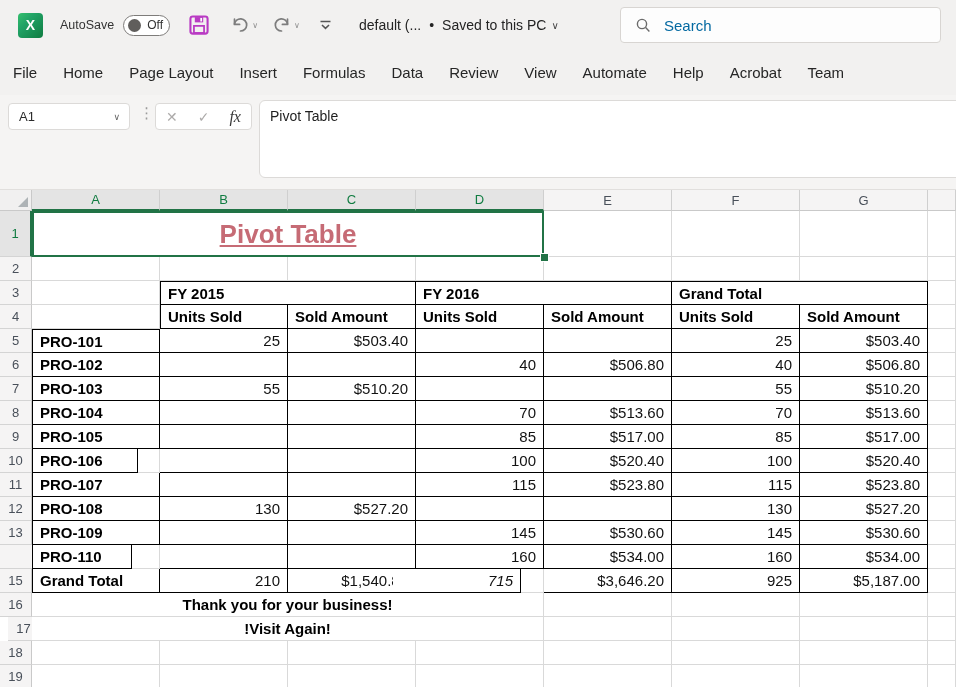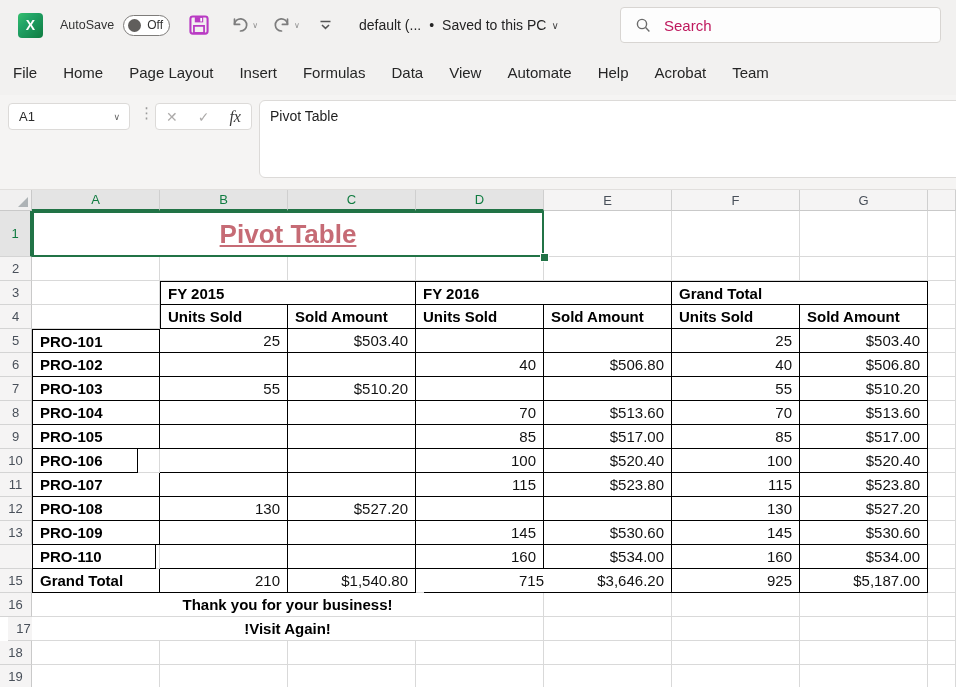--- a/index.html
+++ b/index.html
@@ -19,21 +19,21 @@
     display:flex;align-items:center;box-sizing:border-box;}
   .toggle .knob{width:13px;height:13px;border-radius:50%;background:#605E5C;margin-left:4px;}
   .toggle .state{font-size:12px;color:#333;margin-left:6px;}
   .tb-btn{background:none;border:none;padding:0;margin:0;display:flex;align-items:center;cursor:default;}
   .chev-mini{font-size:8px;color:#8f8f8f;margin-left:2px;}
   .doc-title{font-size:14px;color:#242424;margin-left:26px;white-space:nowrap;}
   .saved-status{font-size:14px;color:#242424;margin-left:8px;white-space:nowrap;}
   .chev-txt{font-size:10px;color:#444;margin-left:5px;}
   #searchbox{position:absolute;left:620px;top:7px;width:321px;height:36px;background:#FDFDFD;
     border:1px solid #D8D5D2;border-radius:4px;display:flex;align-items:center;box-sizing:border-box;}
-  #searchbox .ph{font-size:15px;color:#be185d;margin-left:12px;}
+  #searchbox .ph{font-size:15px;color:#0369a1;margin-left:12px;}
   #menubar{position:absolute;left:0;top:50px;width:956px;height:45px;display:flex;align-items:center;box-sizing:border-box;}
   .menu-item{font-size:15px;color:#262626;padding:0 13px;height:45px;display:flex;align-items:center;cursor:default;}
   
   #formulabar{position:absolute;left:0;top:95px;width:956px;height:95px;background:#F5F4F3;border-bottom:1px solid #E1DFDD;box-sizing:border-box;}
   #namebox{position:absolute;left:8px;top:8px;width:122px;height:27px;background:#fff;border:1px solid #DCDAD8;
     border-radius:4px;display:flex;align-items:center;box-sizing:border-box;}
   #namebox .val{font-size:13px;color:#2b2b2b;margin-left:10px;flex:1;}
   #namebox .nb-chev{font-size:9px;color:#5f5f5f;margin-right:9px;}
   #fb-dots{position:absolute;left:139px;top:9px;font-size:15px;color:#9b9b9b;letter-spacing:-1px;}
   #fb-btns{position:absolute;left:155px;top:8px;width:97px;height:27px;background:#fff;border:1px solid #DCDAD8;
@@ -127,20 +127,21 @@
       </div>
     </div>
 
     <nav id="menubar">
         <div class="menu-item">File</div>
         <div class="menu-item">Home</div>
         <div class="menu-item">Page Layout</div>
         <div class="menu-item">Insert</div>
         <div class="menu-item">Formulas</div>
         <div class="menu-item">Data</div>
+        <div class="menu-item">Review</div>
         <div class="menu-item">View</div>
         <div class="menu-item">Automate</div>
         <div class="menu-item">Help</div>
         <div class="menu-item">Acrobat</div>
         <div class="menu-item">Team</div>
       </nav>
 
     <div id="formulabar">
       <div id="namebox">
         <span class="val">A1</span>
@@ -404,31 +405,31 @@
       <div class="ocell num tc" style="left: 544px; top: 307px; width: 128px; height: 24px;"></div>
       <div class="ocell num tc" style="left: 672px; top: 307px; width: 128px; height: 24px;">130</div>
       <div class="ocell num tc" style="left: 800px; top: 307px; width: 128px; height: 24px;">$527.20</div>
       <div class="ocell lbl tc bl" style="left: 32px; top: 331px; width: 128px; height: 24px;">PRO-109</div>
       <div class="ocell num tc" style="left: 160px; top: 331px; width: 128px; height: 24px;"></div>
       <div class="ocell num tc" style="left: 288px; top: 331px; width: 128px; height: 24px;"></div>
       <div class="ocell num tc" style="left: 416px; top: 331px; width: 128px; height: 24px;">145</div>
       <div class="ocell num tc" style="left: 544px; top: 331px; width: 128px; height: 24px;">$530.60</div>
       <div class="ocell num tc" style="left: 672px; top: 331px; width: 128px; height: 24px;">145</div>
       <div class="ocell num tc" style="left: 800px; top: 331px; width: 128px; height: 24px;">$530.60</div>
-      <div class="ocell lbl tc bl" style="left: 32px; top: 355px; width: 124px; height: 24px;">PRO-110</div>
+      <div class="ocell lbl tc bl" style="left: 32px; top: 355px; width: 100px; height: 24px;">PRO-110</div>
       <div class="ocell num tc" style="left: 160px; top: 355px; width: 128px; height: 24px;"></div>
       <div class="ocell num tc" style="left: 288px; top: 355px; width: 128px; height: 24px;"></div>
       <div class="ocell num tc" style="left: 416px; top: 355px; width: 128px; height: 24px;">160</div>
       <div class="ocell num tc" style="left: 544px; top: 355px; width: 128px; height: 24px;">$534.00</div>
       <div class="ocell num tc" style="left: 672px; top: 355px; width: 128px; height: 24px;">160</div>
       <div class="ocell num tc" style="left: 800px; top: 355px; width: 128px; height: 24px;">$534.00</div>
       <div class="ocell lbl tc bl" style="left: 32px; top: 379px; width: 128px; height: 24px;">Grand Total</div>
       <div class="ocell num tc" style="left: 160px; top: 379px; width: 128px; height: 24px;">210</div>
       <div class="ocell num tc" style="left: 288px; top: 379px; width: 128px; height: 24px;">$1,540.80</div>
-      <div class="ocell num tc" style="left: 424px; top: 379px; width: 128px; height: 24px;">715</div>
+      <div class="ocell num tc" style="left: 393px; top: 379px; width: 128px; height: 24px; font-style: italic;">715</div>
       <div class="ocell num tc" style="left: 544px; top: 379px; width: 128px; height: 24px;">$3,646.20</div>
       <div class="ocell num tc" style="left: 672px; top: 379px; width: 128px; height: 24px;">925</div>
       <div class="ocell num tc" style="left: 800px; top: 379px; width: 128px; height: 24px;">$5,187.00</div>
       <div class="ocell footer-cell" style="left: 32px; top: 403px; width: 512px; height: 24px;">Thank you for your business!</div>
       <div class="ocell footer-cell" style="left: 32px; top: 427px; width: 512px; height: 24px;">!Visit Again!</div>
     </div>
 
 </div>
 
 </body></html>

